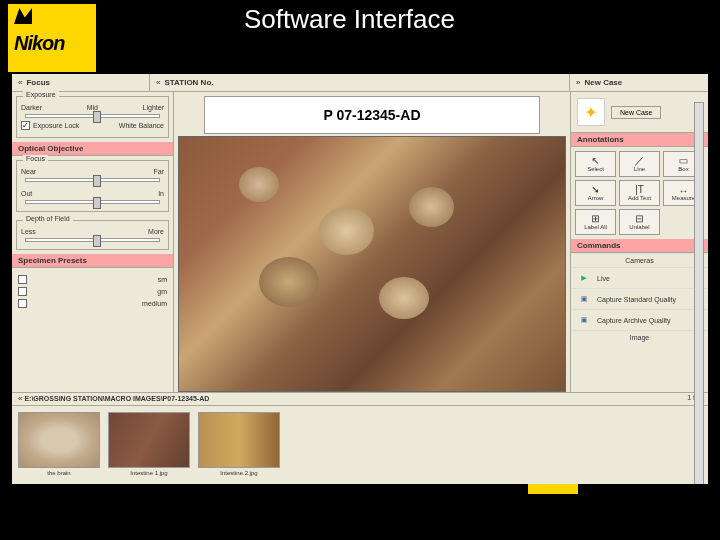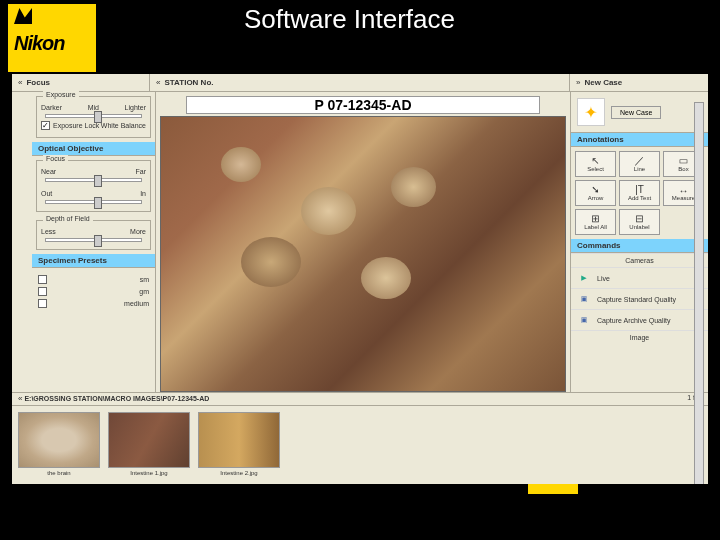--- a/index.html
+++ b/index.html
@@ -11,36 +11,36 @@
   .logo-text { font-size: 20px; font-weight: bold; font-style: italic; color: #000; letter-spacing: -1px; }
   .slide-title { color: #fff; font-size: 26px; font-weight: normal; margin-left: 140px; margin-top: 4px; }
   
   .app { background: #ece9d8; width: 696px; height: 420px; margin: 0 12px; position: relative; font-size: 8px; color: #333; }
   
   .top-row { display: flex; height: 18px; border-bottom: 1px solid #aca899; }
   .top-row .col { border-right: 1px solid #aca899; padding: 2px 6px; display: flex; align-items: center; gap: 4px; }
   .chevron { font-size: 8px; color: #333; }
   
   .body-row { display: flex; height: 300px; }
-  .left-panel { width: 124px; border-right: 1px solid #aca899; display: flex; flex-direction: column; margin-left: 20px; }
+  .left-panel { width: 162px; border-right: 1px solid #aca899; display: flex; flex-direction: column; }
   .center-panel { flex: 1; display: flex; flex-direction: column; }
   .right-panel { width: 138px; border-left: 1px solid #aca899; display: flex; flex-direction: column; }
   
   .panel-section { padding: 4px 6px; }
-  .section-title { font-size: 8px; font-weight: bold; border-bottom: 1px solid #aca899; padding: 2px 6px; background: #7dd3fc; }
+  .section-title { font-size: 8px; font-weight: bold; border-bottom: 1px solid #aca899; padding: 2px 6px; background: #fca5a5; }
   
   .group-box { border: 1px solid #aca899; margin: 4px; padding: 4px; position: relative; }
   .group-title { position: absolute; top: -6px; left: 6px; background: #ece9d8; padding: 0 3px; font-size: 7px; }
   .row { display: flex; justify-content: space-between; align-items: center; margin: 3px 0; font-size: 7px; }
   .slider { height: 4px; background: #fff; border: 1px solid #999; position: relative; flex: 1; margin: 0 4px; }
   .slider::after { content: ''; position: absolute; width: 6px; height: 10px; background: #ccc; border: 1px solid #666; top: -4px; left: 50%; }
   .checkbox { width: 9px; height: 9px; border: 1px solid #666; background: #fff; display: inline-block; margin-right: 3px; }
   .checkbox.checked::after { content: '✓'; font-size: 8px; line-height: 7px; color: #000; display: block; }
   
-  .specimen-bar { background: #fff; border: 1px solid #999; height: 18px; margin: 4px 30px 2px 30px; display: flex; align-items: center; justify-content: center; font-size: 14px; font-weight: bold; color: #000; }
+  .specimen-bar { background: #fff; border: 1px solid #999; height: 38px; margin: 4px 30px 2px 30px; display: flex; align-items: center; justify-content: center; font-size: 14px; font-weight: bold; color: #000; }
   
   .viewer { flex: 1; margin: 0 4px; background: linear-gradient(135deg, #8b5a3c 0%, #a0694a 20%, #c9a574 35%, #8b6344 50%, #6b4530 65%, #a07850 80%, #7a5438 100%); position: relative; border: 1px solid #666; overflow: hidden; }
   .tissue-blob { position: absolute; border-radius: 50%; }
   .b1 { width: 40px; height: 35px; top: 30px; left: 60px; background: radial-gradient(ellipse, #d4b896, #9c7a50); }
   .b2 { width: 55px; height: 48px; top: 70px; left: 140px; background: radial-gradient(ellipse, #e0c8a0, #a8865a); }
   .b3 { width: 45px; height: 40px; top: 50px; left: 230px; background: radial-gradient(ellipse, #d8be92, #947250); }
   .b4 { width: 60px; height: 50px; top: 120px; left: 80px; background: radial-gradient(ellipse, #c8a878, #846040); }
   .b5 { width: 50px; height: 42px; top: 140px; left: 200px; background: radial-gradient(ellipse, #dcc49a, #9e7c58); }
   .scroll-v { position: absolute; right: 4px; top: 28px; bottom: 4px; width: 10px; background: #ddd; border: 1px solid #999; }
   

